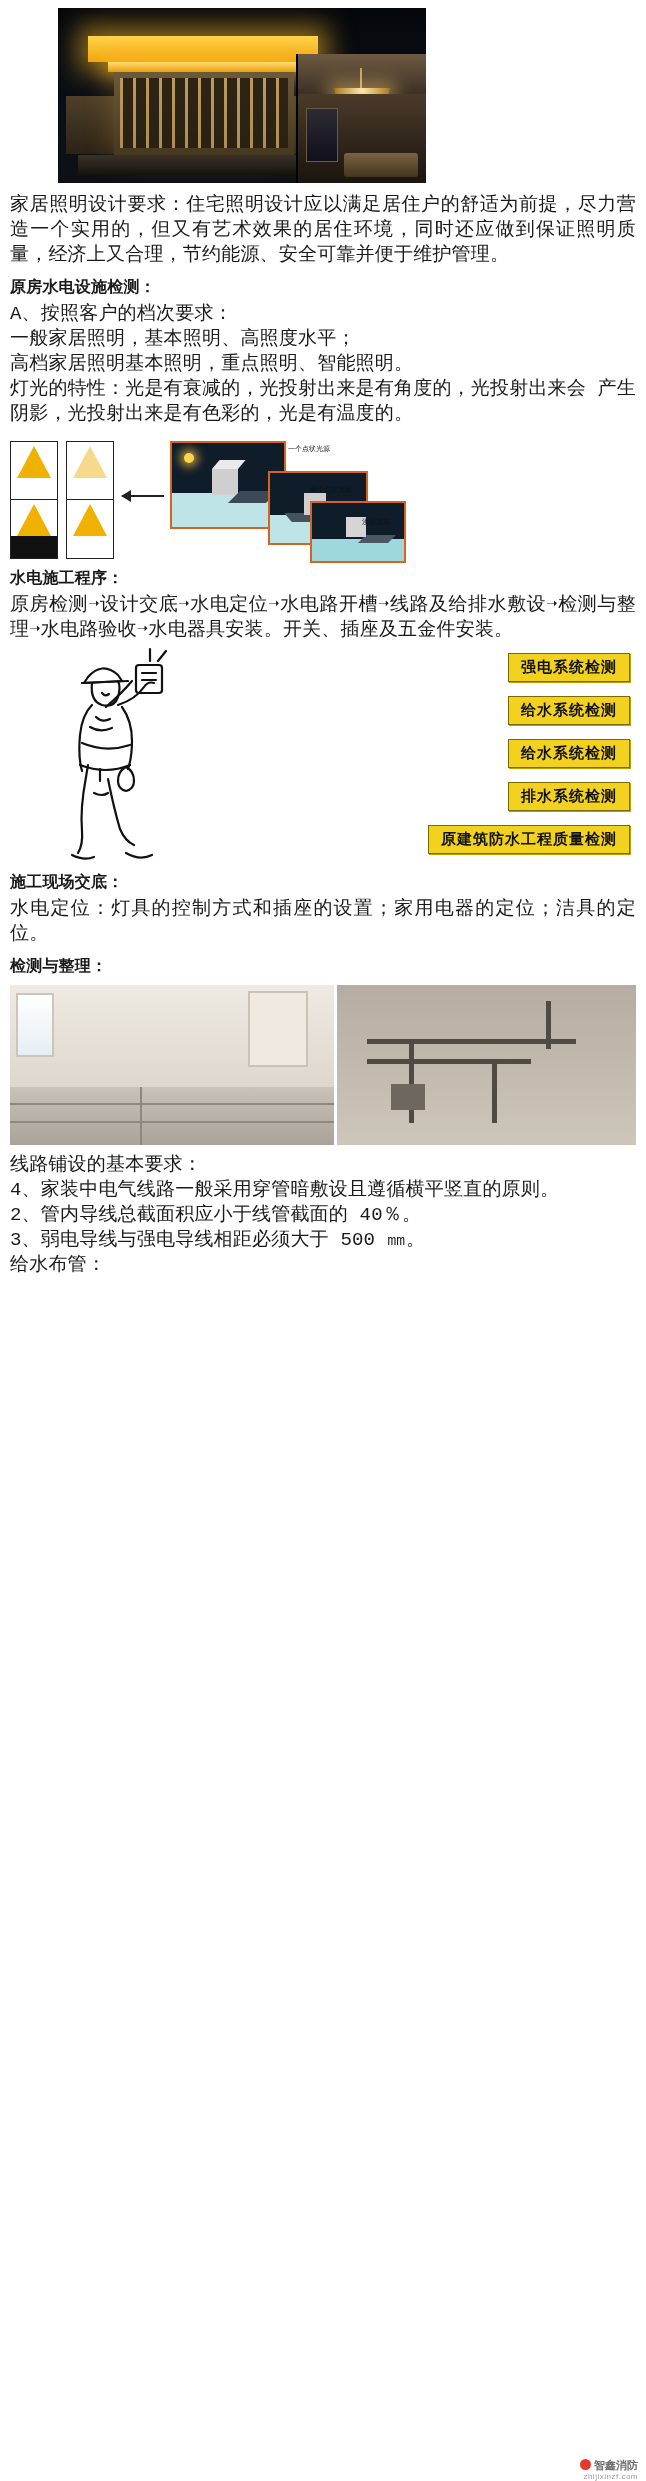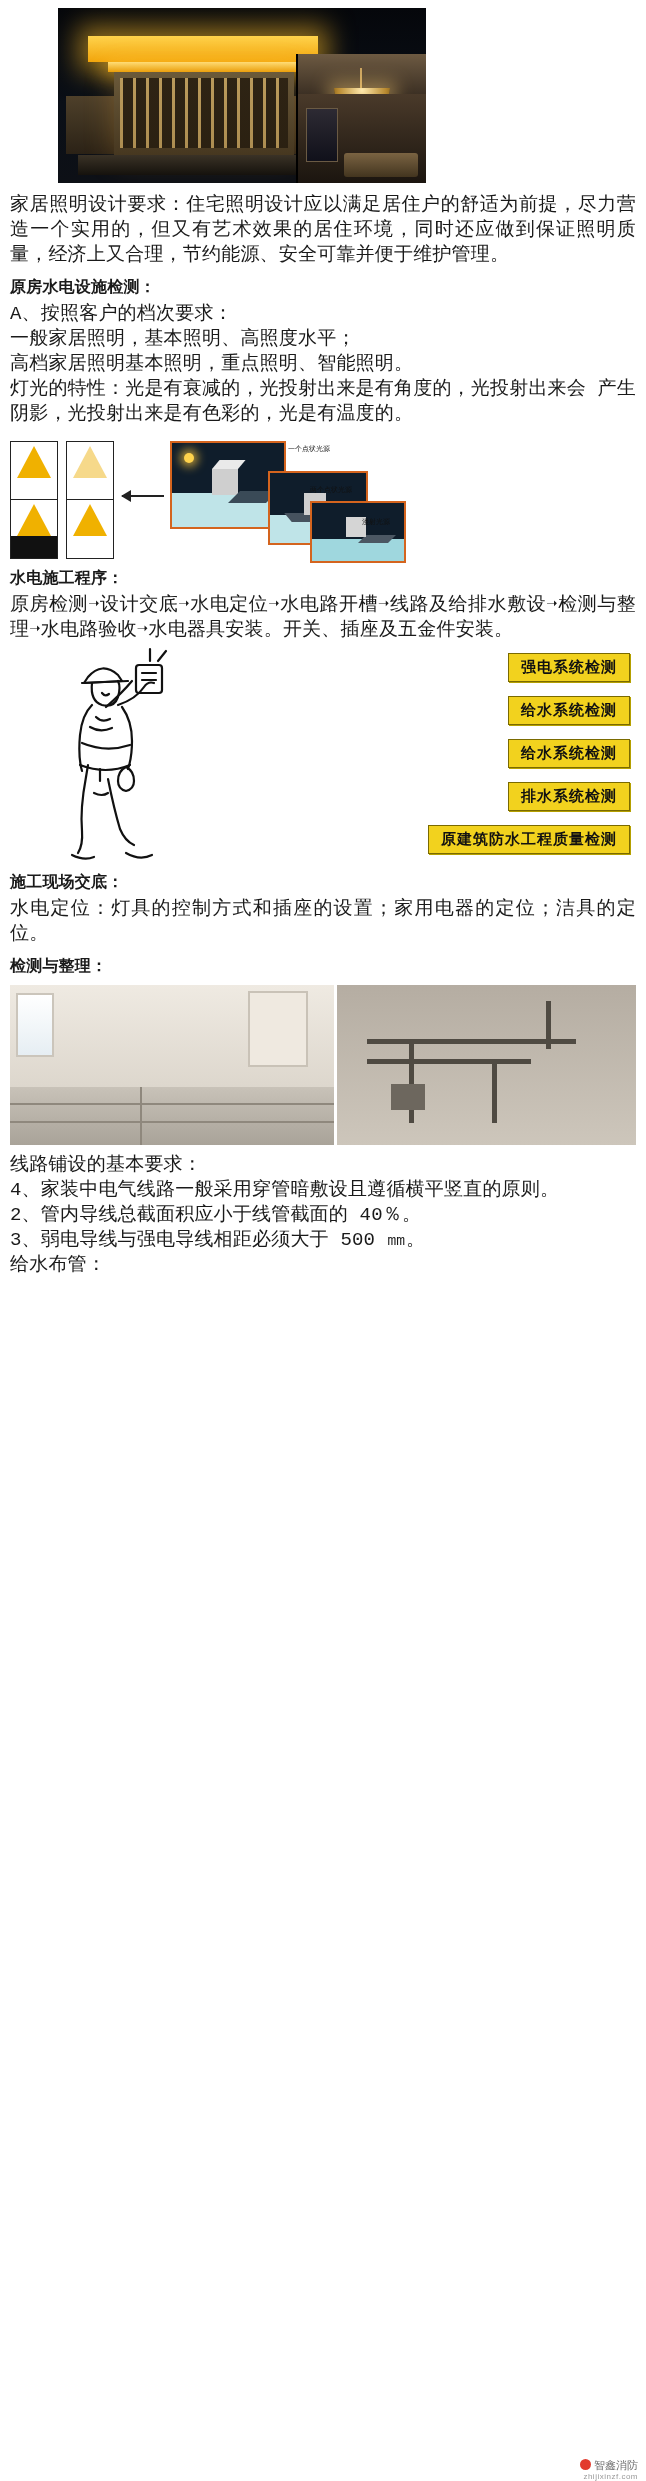--- a/index.html
+++ b/index.html
@@ -263,21 +263,21 @@
   
   .watermark {
     position: absolute;
     right: 8px;
     bottom: 6px;
     font-size: 11px;
     color: #8a8a8a;
     text-align: right;
     line-height: 12px;
   }
-  .watermark .wm-main { font-weight: normal; color: #6f6f6f; }
+  .watermark .wm-main { font-weight: bold; color: #6f6f6f; }
   .watermark .wm-sub { font-size: 8px; color: #9a9a9a; letter-spacing: 0.5px; }
   .wm-logo {
     display: inline-block; width: 11px; height: 11px; border-radius: 50%;
     background: #e23b2e; vertical-align: -1px; margin-right: 3px;
   }
 </style>
 </head>
 <body>
 
 <div class="page">

